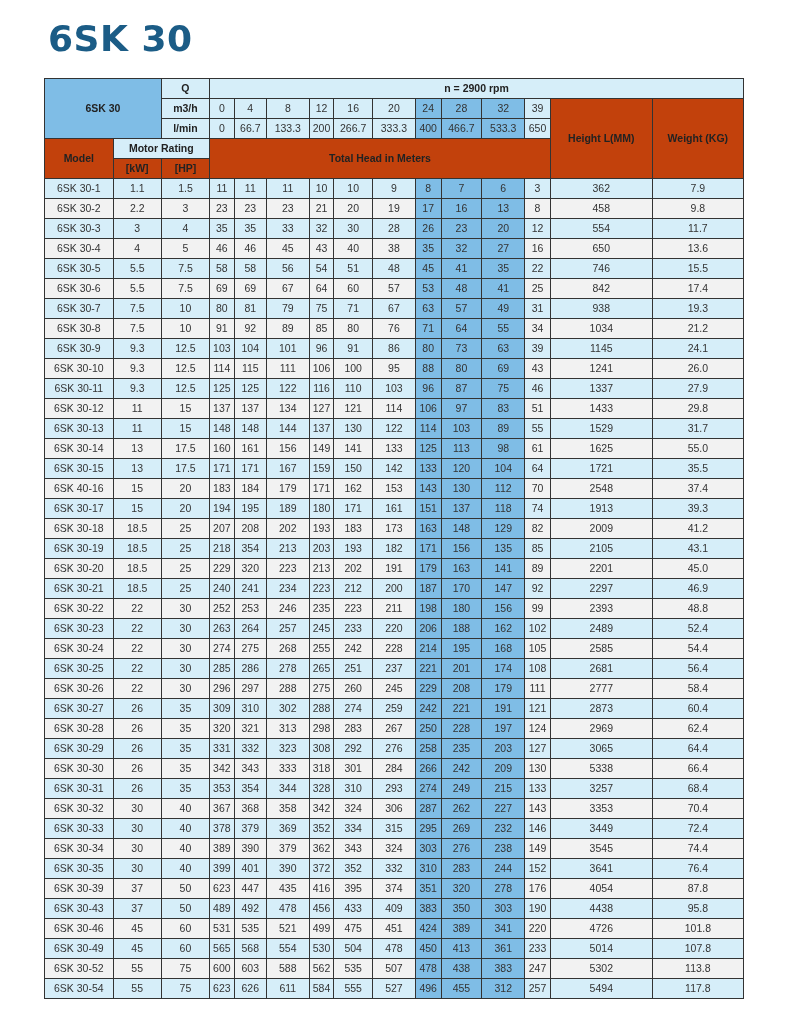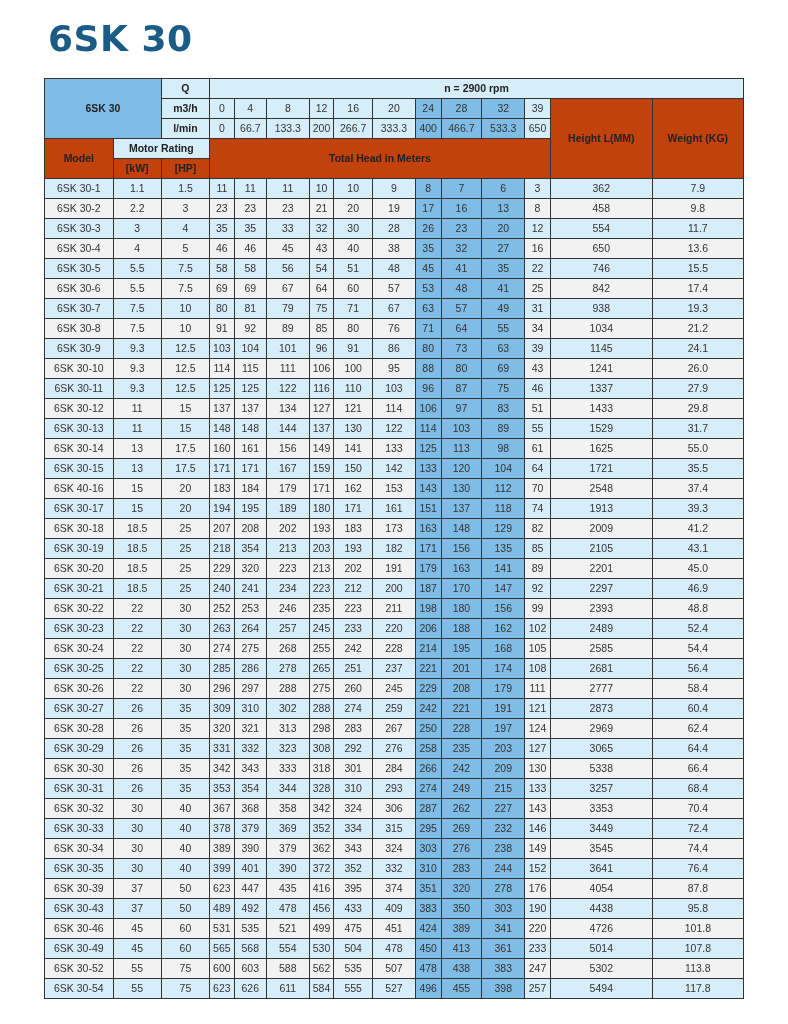--- a/index.html
+++ b/index.html
@@ -773,19 +773,19 @@
         <td>55</td>
         <td>75</td>
         <td>623</td>
         <td>626</td>
         <td>611</td>
         <td>584</td>
         <td>555</td>
         <td>527</td>
         <td class="hl">496</td>
         <td class="hl">455</td>
-        <td class="hl">398</td>
+        <td class="hl">312</td>
         <td>257</td>
         <td>5494</td>
         <td>117.8</td>
       </tr>
     </tbody>
 </table>
 
 </body></html>

